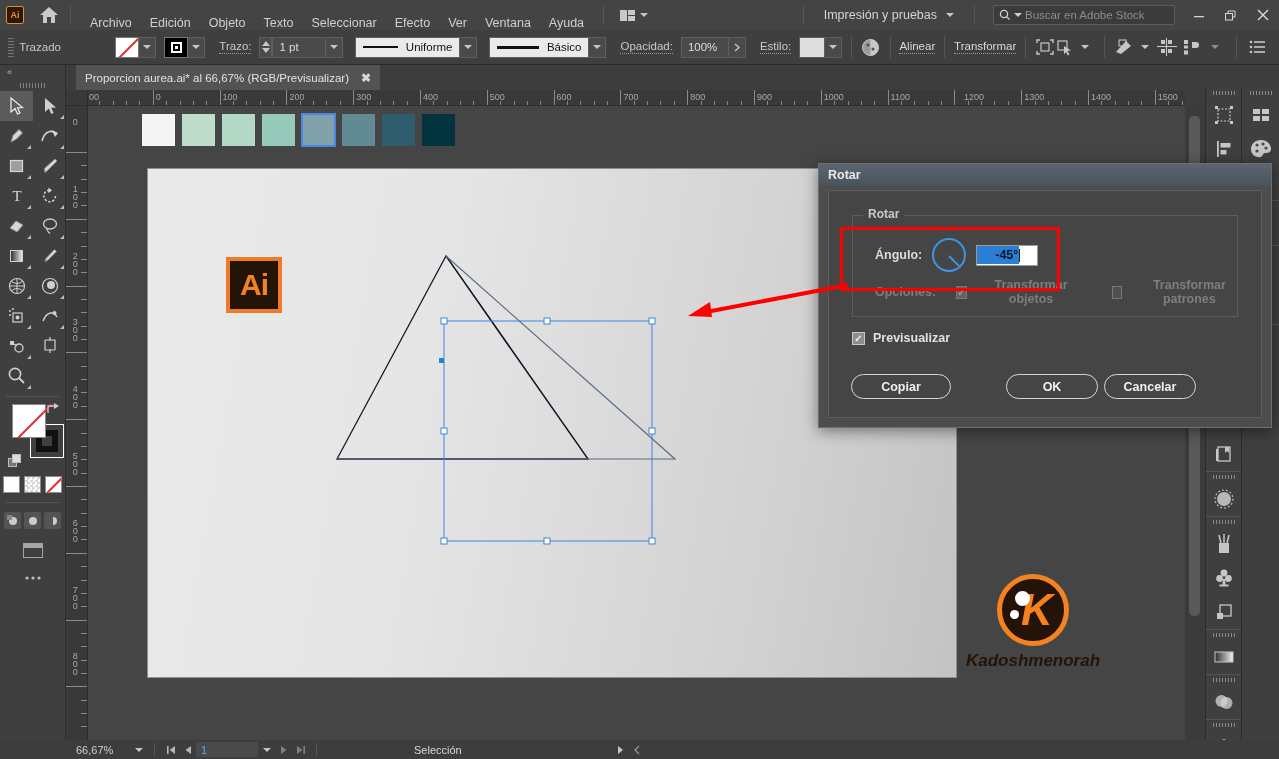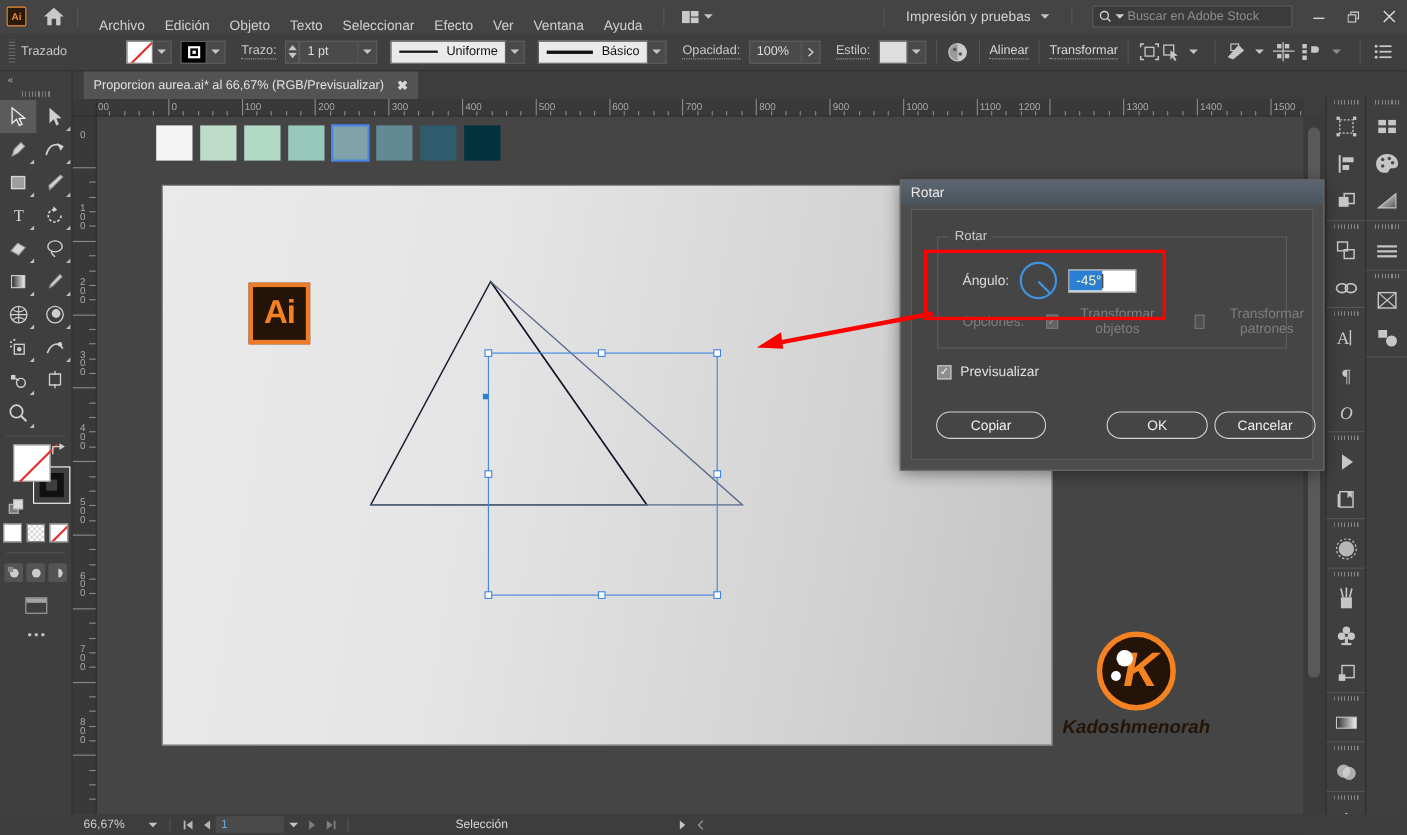--- a/index.html
+++ b/index.html
@@ -165,35 +165,36 @@
   
   .statusbar { position: absolute; left: 0; top: 740px; width: 1279px; height: 19px; background: #3d3d3d; display: flex; align-items: center; font-size: 11px; color: #cfcfcf; }
   .sb-zoom { margin-left: 76px; width: 54px; display:flex; align-items:center; }
   .sb-btn { width: 17px; height: 17px; display: flex; align-items: center; justify-content: center; color: #b6b6b6; font-size: 9px; }
   .sb-page { width: 62px; background: #4a4a4a; height: 15px; display:flex; align-items:center; padding-left:5px; color:#62a9e8; font-size:11px;}
   .sb-sel { flex: 0 0 auto; margin-left: 90px; color: #d8d8d8; }
   .sb-sep { width:1px; height:13px; background:#575757; margin:0 7px;}
 
   
   .dlg {
-    position: absolute; left: 818px; top: 163px; width: 386px; height: 265px;
+    position: absolute; left: 818px; top: 163px; width: 454px; height: 265px;
     background: #4d4d4d; border: 1px solid #6e6e6e;
     box-shadow: 0 3px 14px rgba(0,0,0,0.45);
+    font-weight: bold;
   }
   .dlg-title { height: 22px; color: #eaeaea; font-size: 12.5px; padding: 4px 0 0 9px;
     background: linear-gradient(to bottom, #5c6670, #49535c);}
   .dlg-body { position: absolute; left: 9px; top: 26px; right: 9px; bottom: 9px; background: #454545; border: 1px solid #5e5e5e; }
   .grp { position: absolute; left: 23px; top: 24px; right: 23px; height: 102px; border: 1px solid #5d5d5d; }
   .grp-title { position: absolute; left: 10px; top: -9px; background: #454545; padding: 0 5px; color: #c9c9c9; font-size: 12px; }
   .row-angle { position: absolute; left: 22px; top: 22px; display: flex; align-items: center; gap: 10px; }
   .row-angle .lbl { color: #dcdcdc; font-size: 12.5px; }
   .dial { width: 34px; height: 34px; border-radius: 50%; border: 2px solid #3e94e0; position: relative; }
   .dial .needle { position: absolute; left: 50%; top: 50%; width: 15px; height: 2px; background: #3e94e0; transform-origin: 0 50%; transform: rotate(45deg); }
   .angle-input { width: 62px; height: 21px; background: #fff; border: 1px solid #9a9a9a; display: flex; align-items: center; }
-  .angle-input .selv { background: #2a7fd4; color: #fef9c3; font-size: 12.5px; padding: 2px 1px 2px 6px; }
+  .angle-input .selv { background: #2a7fd4; color: #0f172a; font-size: 12.5px; padding: 2px 1px 2px 18px; }
   .angle-input .caret { width: 1px; height: 13px; background: #222; }
   .row-opts { position: absolute; left: 22px; top: 62px; display: flex; align-items: center; gap: 20px; color: #7e7e7e; font-size: 12.5px; text-align: center; }
   .cbx { width: 13px; height: 13px; border: 1px solid #787878; background: #4f4f4f; display:flex;align-items:center;justify-content:center; color:#9a9a9a; font-size:10px;}
   .cbx.on { background: #636363; }
   .row-prev { position: absolute; left: 23px; top: 140px; display: flex; align-items: center; gap: 8px; color: #e0e0e0; font-size: 12.5px; }
   .cbx.white { border:1px solid #c8c8c8; background:#8d8d8d; color:#f2f2f2;}
   .dlg-buttons { position: absolute; left: 0; right: 0; top: 183px; display: flex; }
   .dbtn { height: 25px; border: 1px solid #d6d6d6; border-radius: 13px; background: transparent;
     color: #efefef; font-size: 12.5px; display: flex; align-items: center; justify-content: center; font-family:"Liberation Sans", sans-serif; }
   .dbtn.copiar { position: absolute; left: 22px; width: 100px; }
@@ -717,21 +718,21 @@
       <div class="rtick" style="left: 759.52px; top: 11px; width: 1px; height: 5px;"></div>
       <div class="rtick" style="left: 772.88px; top: 11px; width: 1px; height: 5px;"></div>
       <div class="rtick" style="left: 786.24px; top: 11px; width: 1px; height: 5px;"></div>
       <div class="rtick" style="left: 799.6px; top: 0px; width: 1px; height: 16px;"></div>
       <div class="rlab" style="left: 802.6px; top: 2px;">1100</div>
       <div class="rtick" style="left: 812.96px; top: 11px; width: 1px; height: 5px;"></div>
       <div class="rtick" style="left: 826.32px; top: 11px; width: 1px; height: 5px;"></div>
       <div class="rtick" style="left: 839.68px; top: 11px; width: 1px; height: 5px;"></div>
       <div class="rtick" style="left: 853.04px; top: 11px; width: 1px; height: 5px;"></div>
       <div class="rtick" style="left: 866.4px; top: 0px; width: 1px; height: 16px;"></div>
-      <div class="rlab" style="left: 838px; top: 2px;">1200</div>
+      <div class="rlab" style="left: 876px; top: 2px;">1200</div>
       <div class="rtick" style="left: 879.76px; top: 11px; width: 1px; height: 5px;"></div>
       <div class="rtick" style="left: 893.12px; top: 11px; width: 1px; height: 5px;"></div>
       <div class="rtick" style="left: 906.48px; top: 11px; width: 1px; height: 5px;"></div>
       <div class="rtick" style="left: 919.84px; top: 11px; width: 1px; height: 5px;"></div>
       <div class="rtick" style="left: 933.2px; top: 0px; width: 1px; height: 16px;"></div>
       <div class="rlab" style="left: 936.2px; top: 2px;">1300</div>
       <div class="rtick" style="left: 946.56px; top: 11px; width: 1px; height: 5px;"></div>
       <div class="rtick" style="left: 959.92px; top: 11px; width: 1px; height: 5px;"></div>
       <div class="rtick" style="left: 973.28px; top: 11px; width: 1px; height: 5px;"></div>
       <div class="rtick" style="left: 986.64px; top: 11px; width: 1px; height: 5px;"></div>

